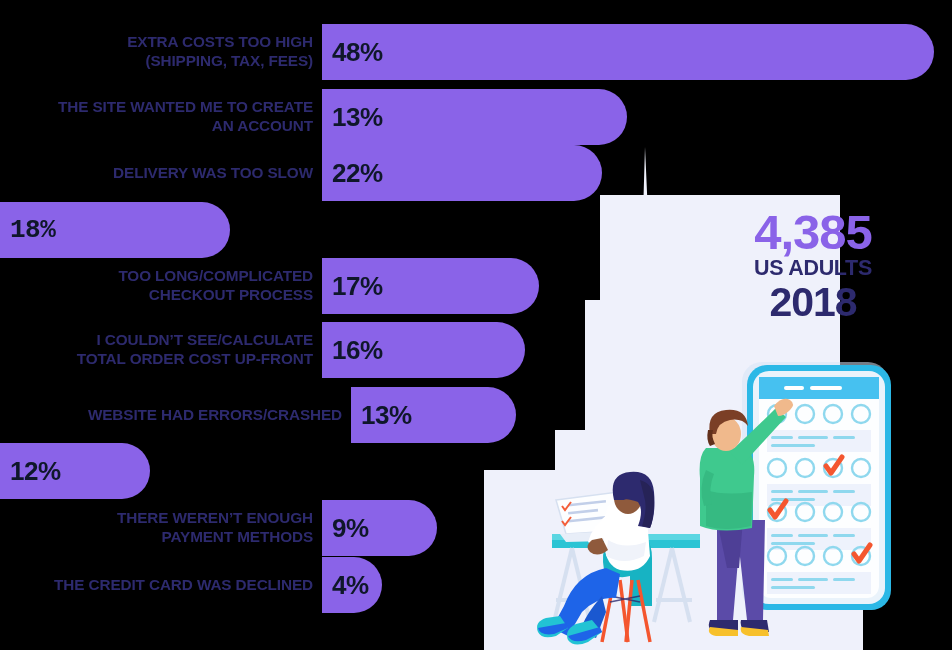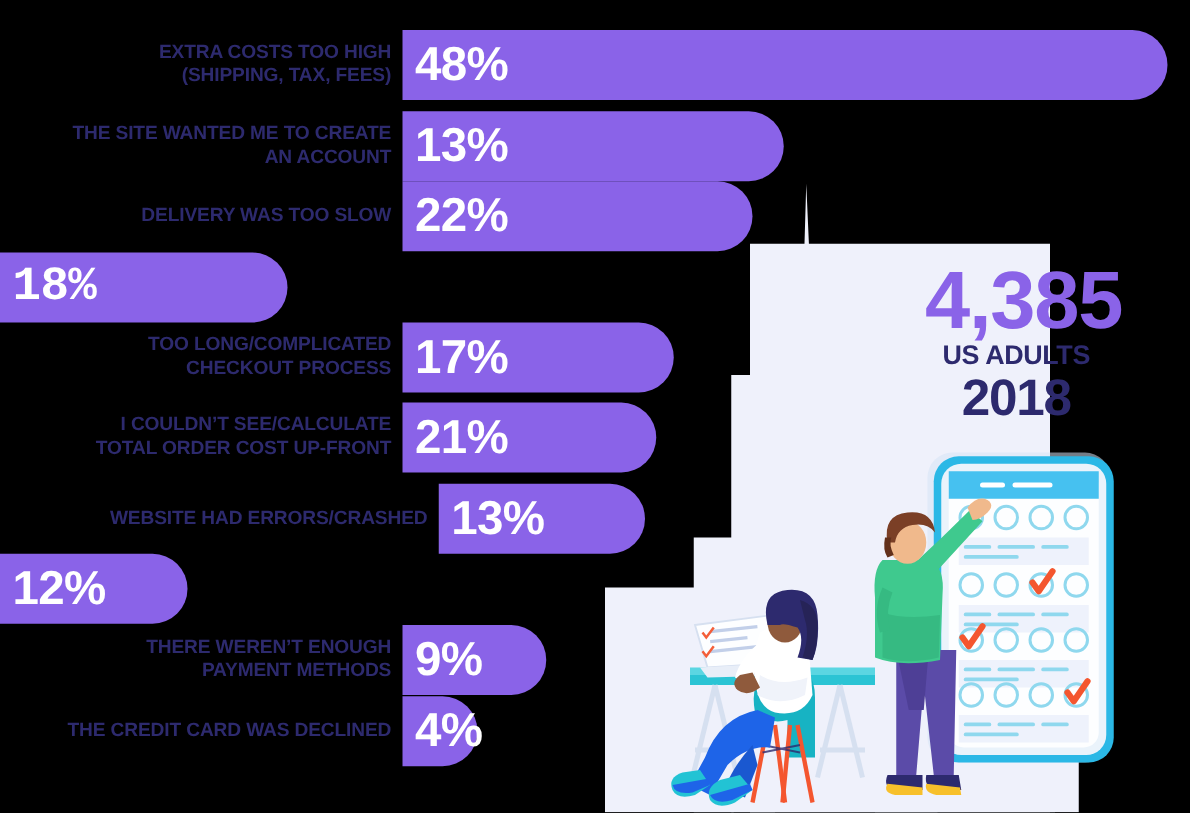--- a/index.html
+++ b/index.html
@@ -35,38 +35,38 @@
 
   .bar {
     height:56px;
     background:#8A63E8;
     border-radius:0 28px 28px 0;
     display:flex;
     align-items:center;
     flex:none;
   }
   .bar-value {
-    color:#ffffff;
-    font-size:38px;
+    color:#0f172a;
+    font-size:26px;
     font-weight:bold;
     line-height:1;
     padding-left:10px;
     letter-spacing:-0.5px;
     white-space:nowrap;
   }
 
   
   #stat {
     position:absolute;
     left:740px; top:208px;
     width:146px;
     text-align:center;
   }
   #stat .big {
-    font-size:65px; font-weight:bold; color:#8A63E8;
+    font-size:49px; font-weight:bold; color:#8A63E8;
     line-height:0.98; letter-spacing:-1px;
   }
   #stat .mid {
     font-size:21.5px; font-weight:bold; color:#2D2A6E;
     line-height:1.18; letter-spacing:-0.3px; text-transform:uppercase;
   }
   #stat .year {
     font-size:41px; font-weight:bold; color:#2D2A6E;
     line-height:1.05; letter-spacing:-1px;
   }
@@ -272,21 +272,21 @@
         <div class="row-label">TOO LONG/COMPLICATED
 CHECKOUT PROCESS</div>
         <div class="bar" style="width: 217px; background: rgb(138, 99, 232);">
           <span class="bar-value">17%</span>
         </div>
       </div>
       <div class="row" style="top: 318px;">
         <div class="row-label">I COULDN’T SEE/CALCULATE
 TOTAL ORDER COST UP-FRONT</div>
         <div class="bar" style="width: 203px; background: rgb(138, 99, 232);">
-          <span class="bar-value">21%</span>
+          <span class="bar-value">16%</span>
         </div>
       </div>
       <div class="row" style="top: 383px; padding-left: 29px;">
         <div class="row-label">WEBSITE HAD ERRORS/CRASHED</div>
         <div class="bar" style="width: 165px; background: rgb(138, 99, 232);">
           <span class="bar-value">13%</span>
         </div>
       </div>
       <div class="row" style="top: 439px;">
         <div class="bar" style="width: 150px; background: rgb(138, 99, 232);">

